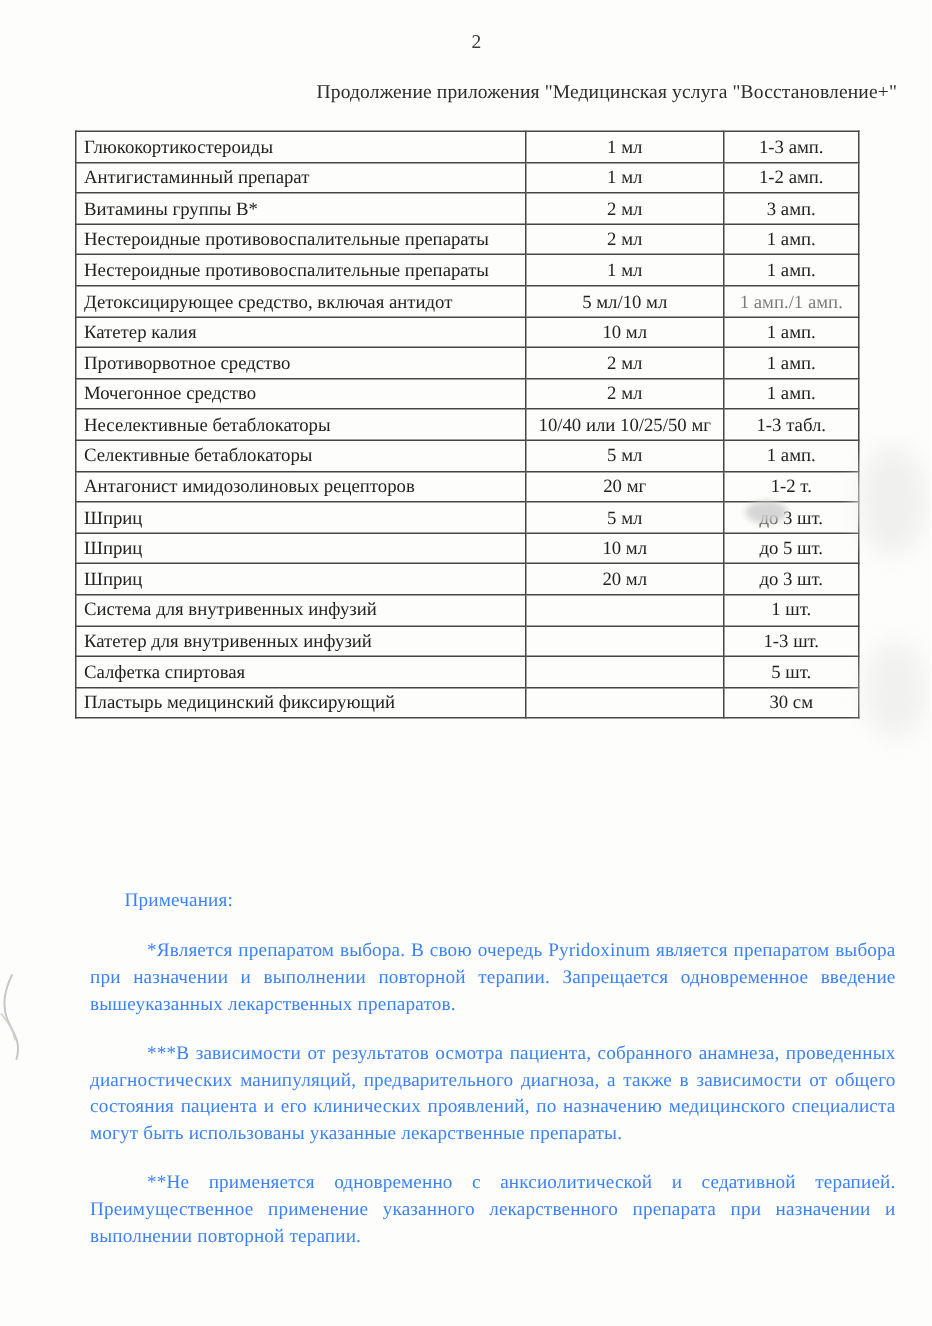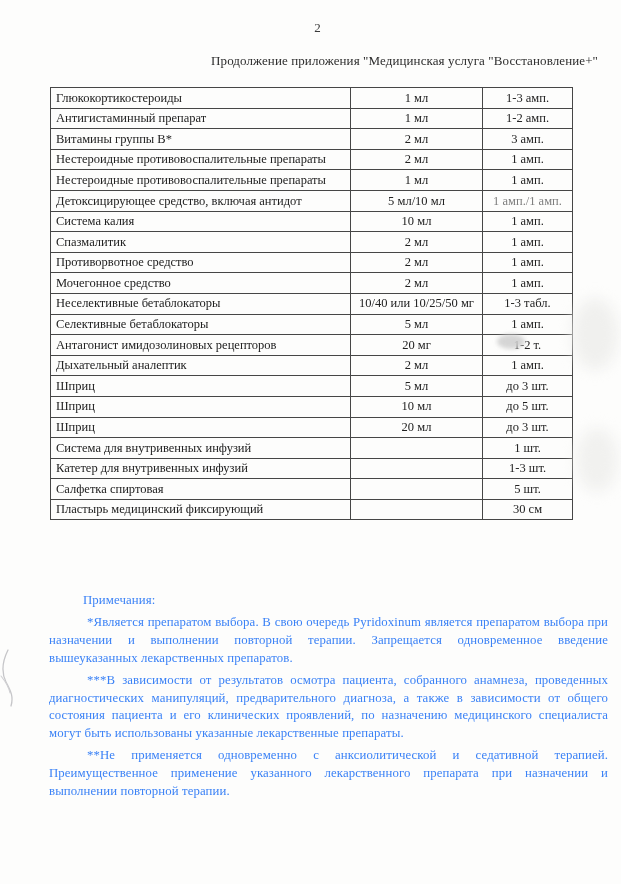--- a/index.html
+++ b/index.html
@@ -68,21 +68,21 @@
     font-size: 12.8px;
     line-height: 17.9px;
     text-align: justify;
     color: #3b82f6;
     letter-spacing: 0.1px;
   }
   .notes-heading {
     margin: 0 0 0 38px;
   }
   .notes p {
-    margin: 4px;
+    margin: 15px;
     text-indent: 38px;
   }
   
   .smudge {
     position: absolute;
     border-radius: 50%;
     pointer-events: none;
   }
   .smudge-qty {
     left: 497px; top: 334px; width: 28px; height: 15px;
@@ -143,27 +143,22 @@
           <td class="c1">Нестероидные противовоспалительные препараты</td>
           <td class="c2">1 мл</td>
           <td class="c3">1 амп.</td>
         </tr>
         <tr>
           <td class="c1">Детоксицирующее средство, включая антидот</td>
           <td class="c2">5 мл/10 мл</td>
           <td class="c3 faint">1 амп./1 амп.</td>
         </tr>
         <tr>
-          <td class="c1">Система калия</td>
+          <td class="c1">Катетер калия</td>
           <td class="c2">10 мл</td>
-          <td class="c3">1 амп.</td>
-        </tr>
-        <tr>
-          <td class="c1">Спазмалитик</td>
-          <td class="c2">2 мл</td>
           <td class="c3">1 амп.</td>
         </tr>
         <tr>
           <td class="c1">Противорвотное средство</td>
           <td class="c2">2 мл</td>
           <td class="c3">1 амп.</td>
         </tr>
         <tr>
           <td class="c1">Мочегонное средство</td>
           <td class="c2">2 мл</td>
@@ -176,25 +171,20 @@
         </tr>
         <tr>
           <td class="c1">Селективные бетаблокаторы</td>
           <td class="c2">5 мл</td>
           <td class="c3">1 амп.</td>
         </tr>
         <tr>
           <td class="c1">Антагонист имидозолиновых рецепторов</td>
           <td class="c2">20 мг</td>
           <td class="c3">1-2 т.</td>
-        </tr>
-        <tr>
-          <td class="c1">Дыхательный аналептик</td>
-          <td class="c2">2 мл</td>
-          <td class="c3">1 амп.</td>
         </tr>
         <tr>
           <td class="c1">Шприц</td>
           <td class="c2">5 мл</td>
           <td class="c3">до 3 шт.</td>
         </tr>
         <tr>
           <td class="c1">Шприц</td>
           <td class="c2">10 мл</td>
           <td class="c3">до 5 шт.</td>

